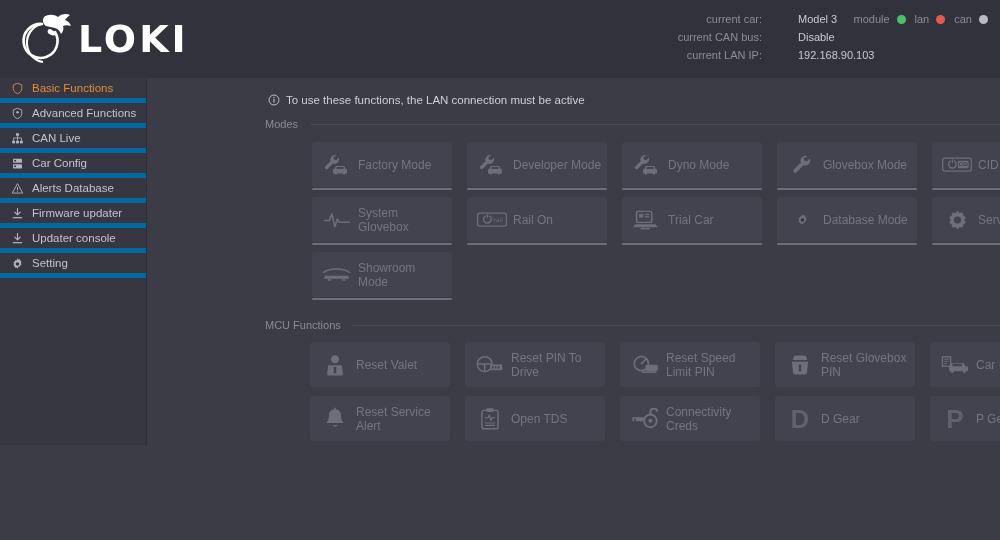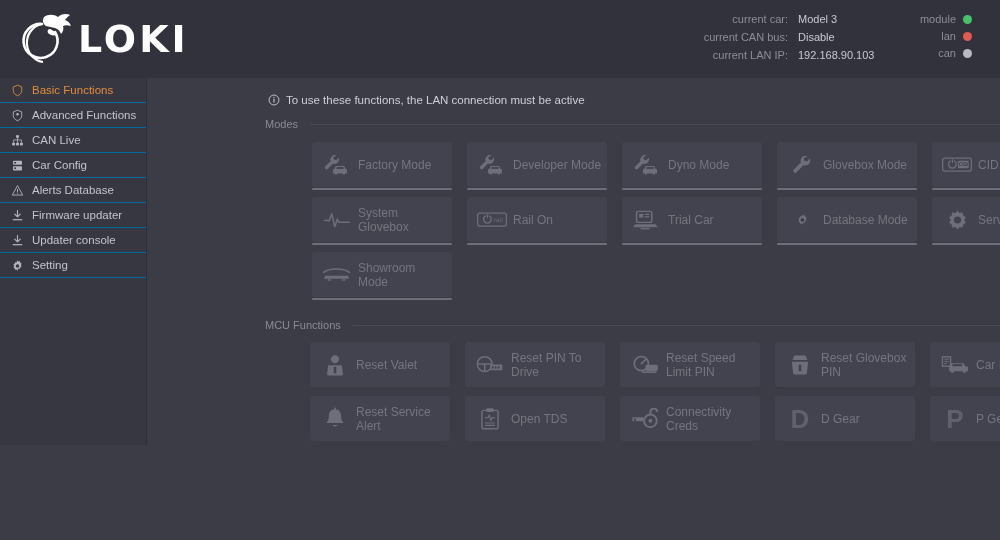--- a/index.html
+++ b/index.html
@@ -22,44 +22,44 @@
   .logo-mark { width: 62px; height: 60px; }
   .logo-text {
     color: #ffffff; font-size: 38px; font-weight: bold;
     letter-spacing: 3px; margin-left: 2px;
     font-family: "DejaVu Sans", sans-serif;
   }
   .header-info {
     position: absolute; right: 92px; top: 12px;
     display: flex; flex-direction: column; gap: 3px;
   }
-  .info-row { display: flex; justify-content: flex-end; font-size: 11px; line-height: 15px; }
+  .info-row { display: flex; justify-content: flex-end; font-size: 11px; line-height: 15px; gap: 26px; }
   .info-label { color: #8d8d9a; text-align: right; width: 96px; }
   .info-value { color: #c9c9d2; margin-left: 10px; width: 110px; text-align: left; }
   .status-col {
-    position: absolute; right: 28px; top: 12px;
-    display: flex; flex-direction: column; gap: 2px;
+    position: absolute; right: 12px; top: 12px;
+    display: flex; flex-direction: row; gap: 9px;
   }
   .status-row { display: flex; align-items: center; justify-content: flex-end; font-size: 11px; line-height: 15px; }
   .status-label { color: #8d8d9a; margin-right: 7px; }
   .dot { width: 9px; height: 9px; border-radius: 50%; display: inline-block; }
 
   
   .body { flex: 1; display: flex; min-height: 0; }
 
   .sidebar {
     width: 147px; flex: 0 0 147px;
     background: #373742;
     border-right: 1px solid #2f2f39;
     padding-top: 0;
   }
   .nav-item {
     display: flex; align-items: center;
     height: 25px; padding-left: 9px;
-    border-bottom: 1px solid #0369a1;
+    border-bottom: 5px solid #0369a1;
     color: #c3c3cd; font-size: 11.5px;
     cursor: pointer;
   }
   .nav-item.active { color: #e08c3c; }
   .nav-icon { width: 16px; height: 14px; display: inline-flex; align-items: center; justify-content: center; margin-right: 7px; flex: 0 0 16px; }
   .nav-icon svg { display: block; }
 
   .content { flex: 1; padding: 0; position: relative; background: #3c3c47; }
 
   .notice {

